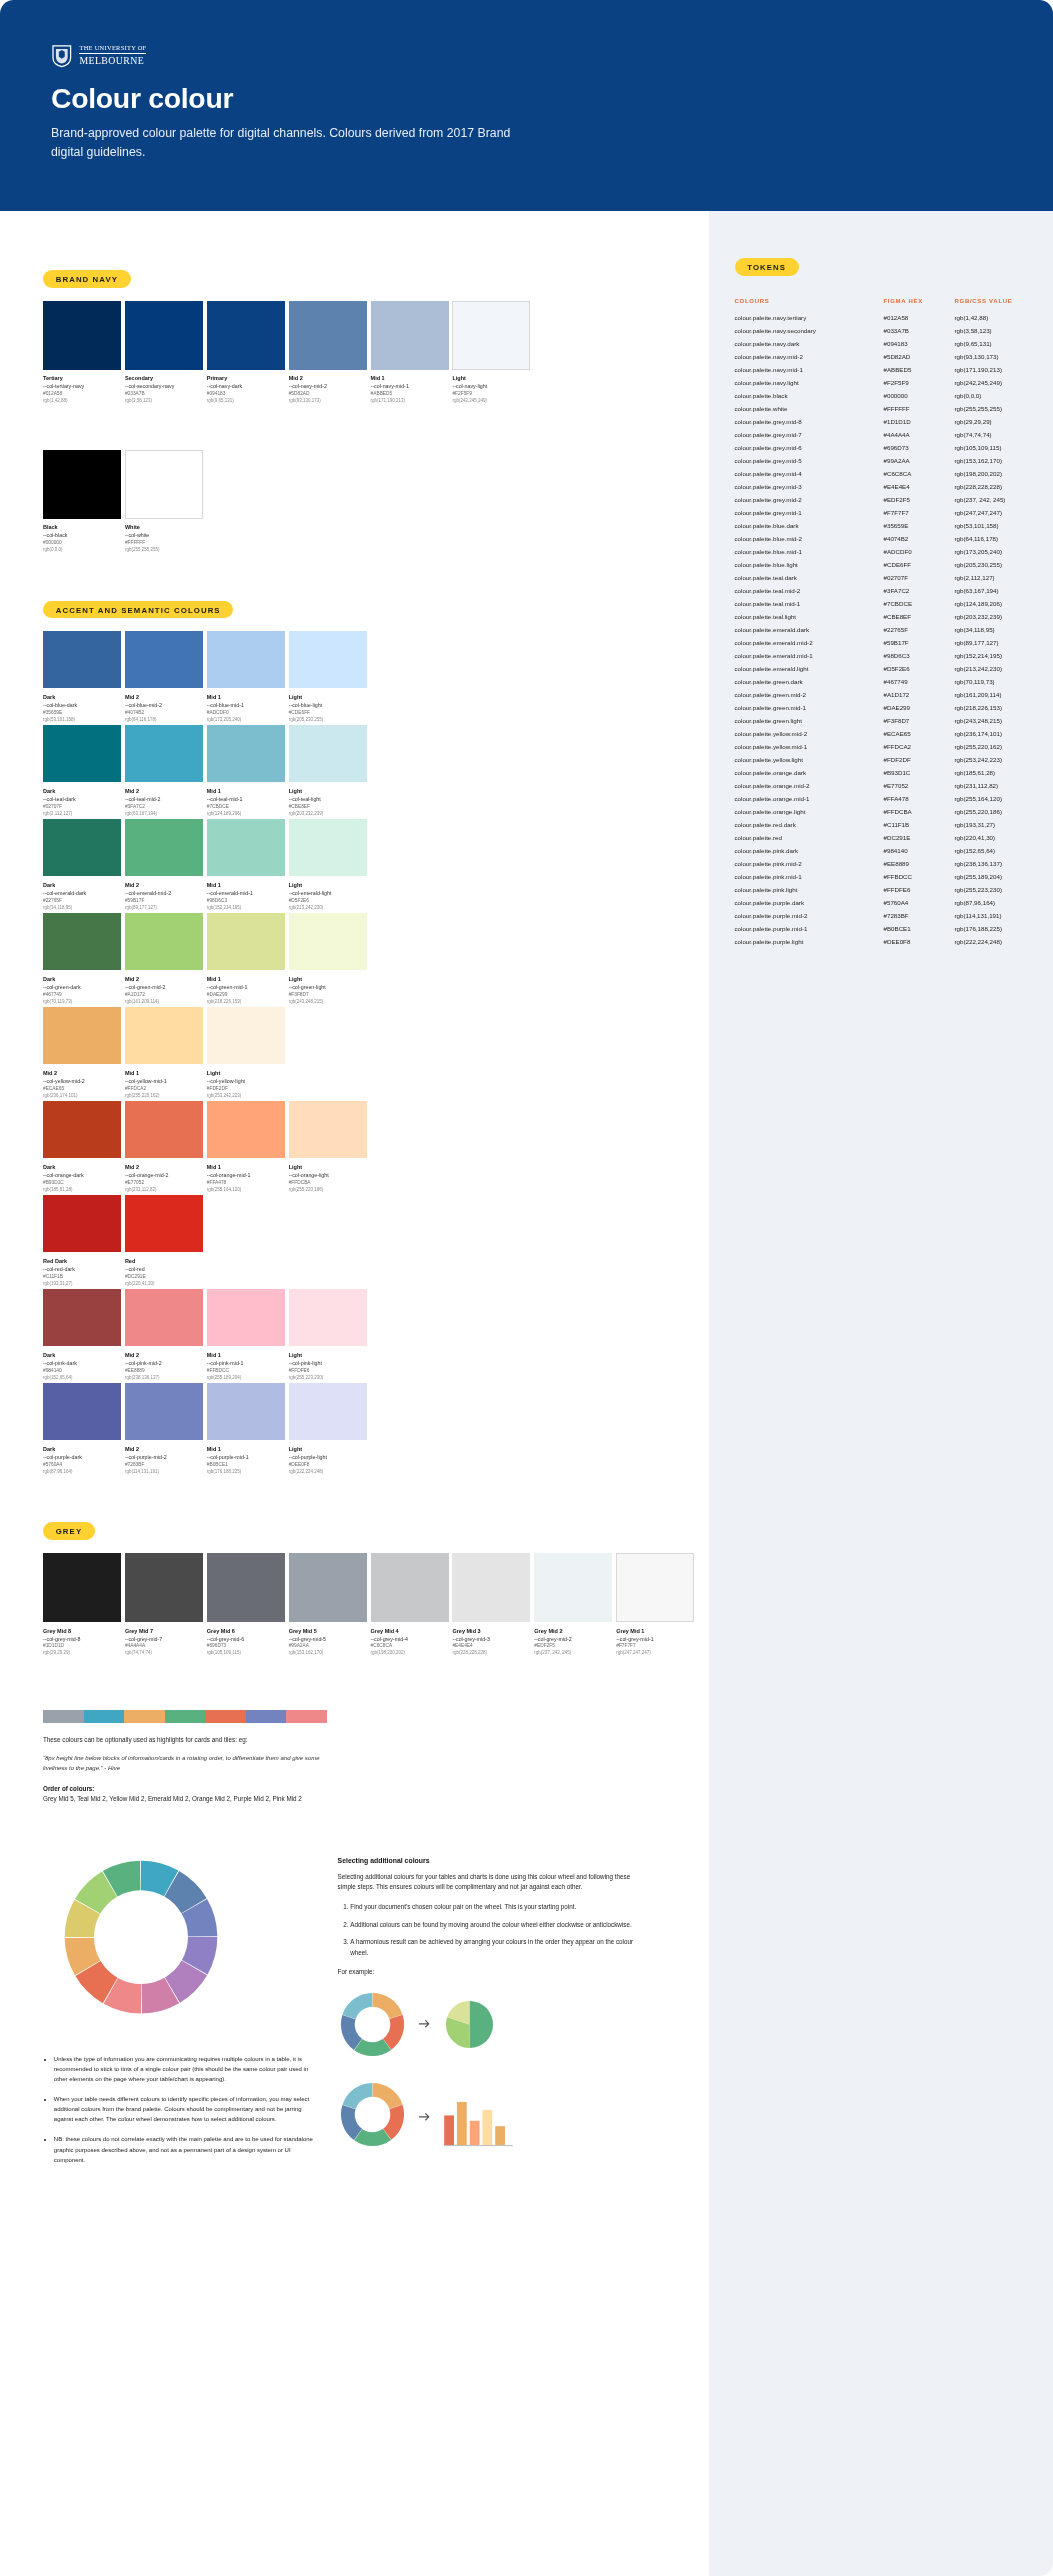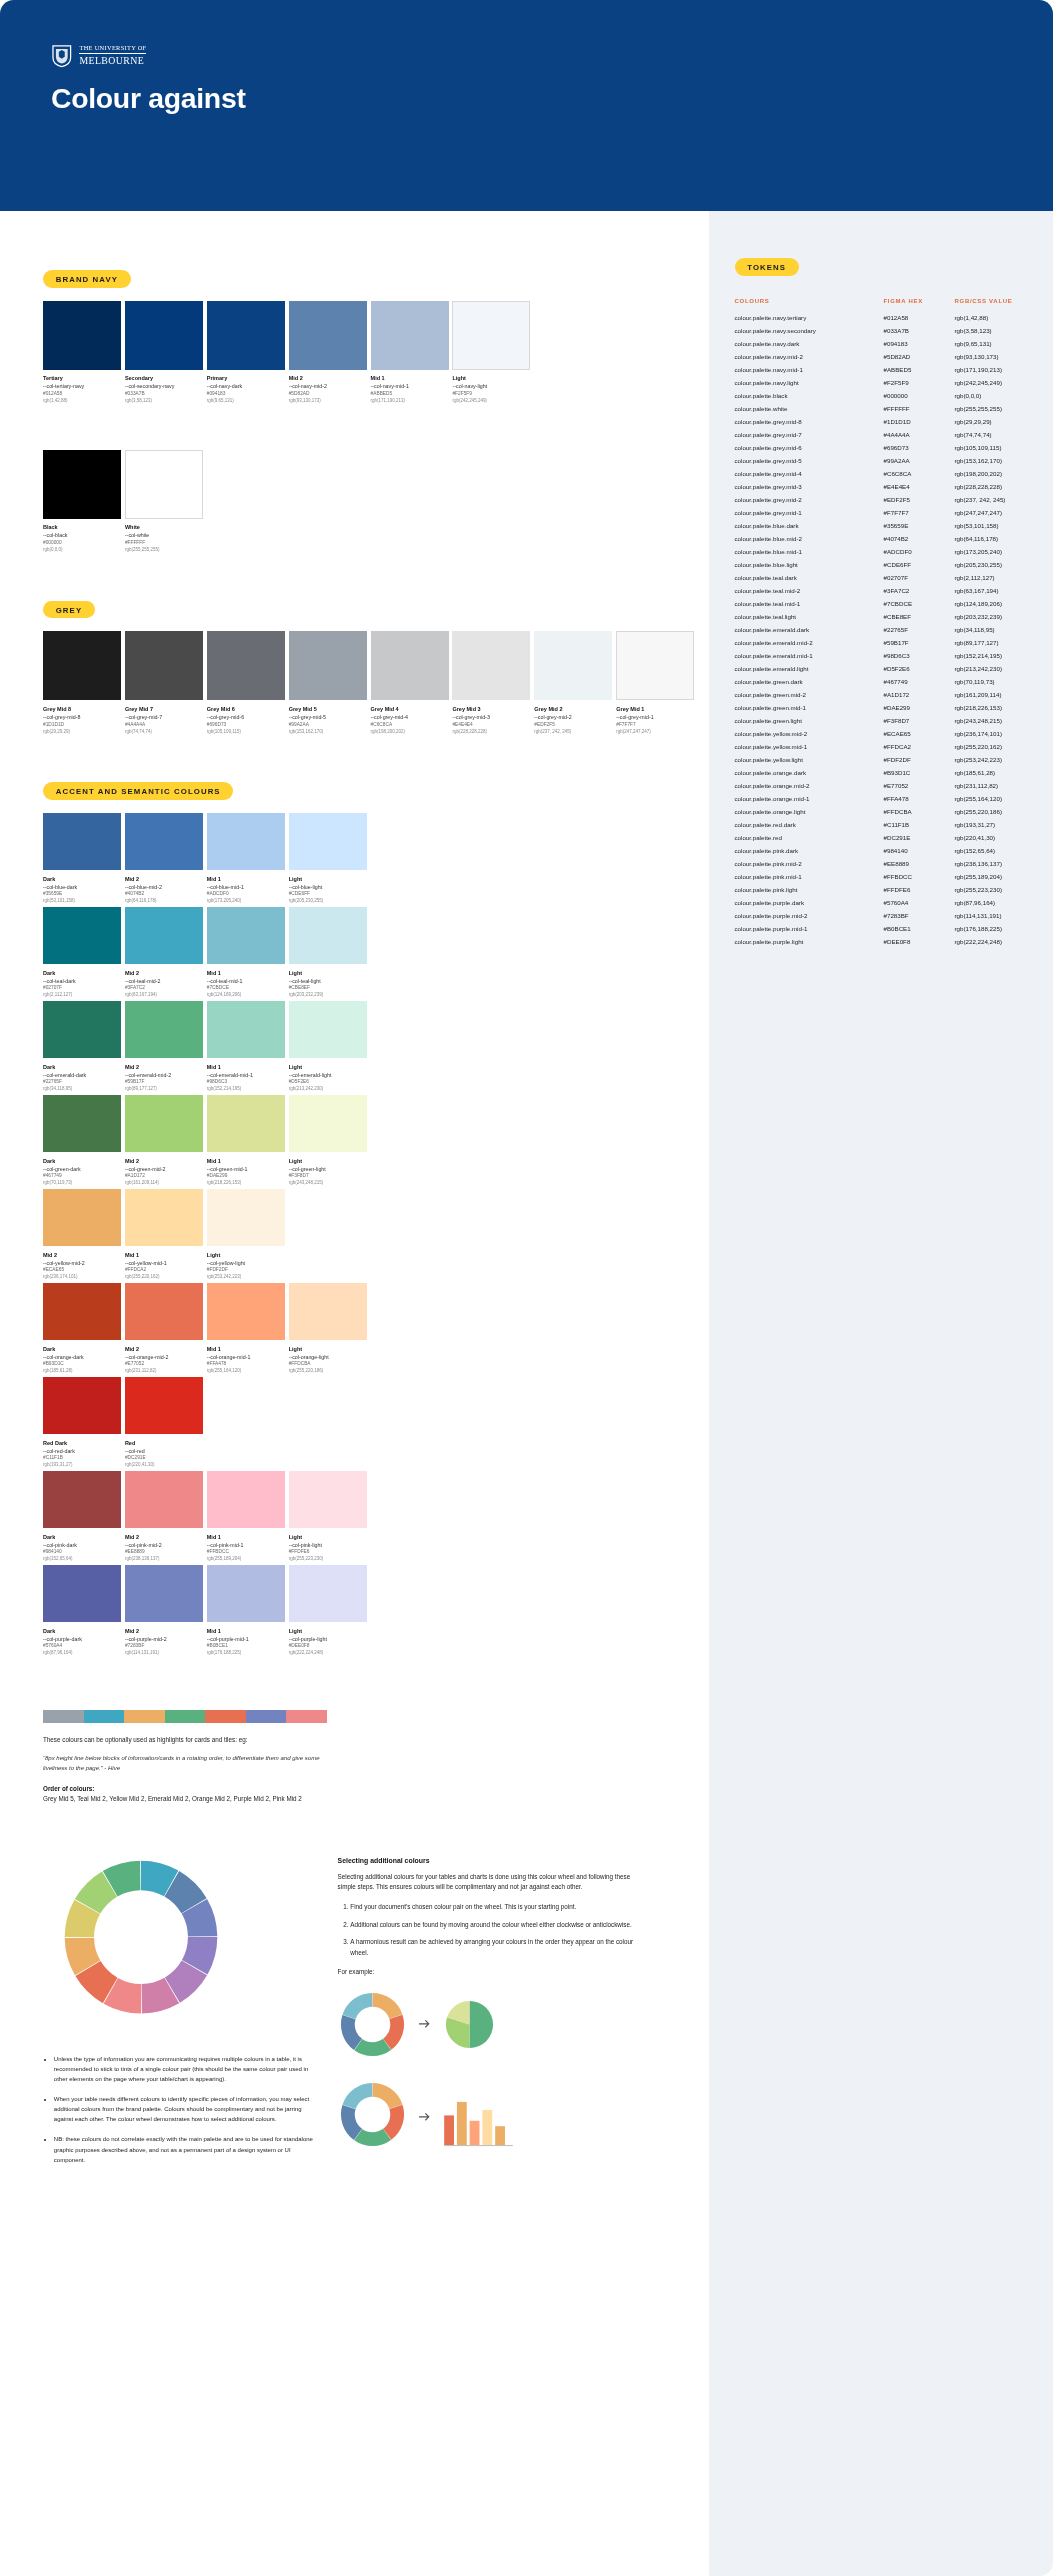--- a/index.html
+++ b/index.html
@@ -109,21 +109,22 @@
         <path d="M2 2 H20 V14 Q20 21 11 23 Q2 21 2 14 Z" fill="none" stroke="#fff" stroke-width="1.3"></path>
         <path d="M5 5 H17 V13 Q17 18.5 11 20 Q5 18.5 5 13 Z" fill="#fff" opacity=".85"></path>
         <path d="M8 8 L11 6 L14 8 L14 13 L11 15 L8 13 Z" fill="#094183"></path>
       </svg>
       <div class="logo-text">
         <div class="logo-line1">THE UNIVERSITY OF</div>
         <div class="logo-rule"></div>
         <div class="logo-line2">MELBOURNE</div>
       </div>
     </div>
-    <div class="page-title">Colour against</div>
+    <div class="page-title">Colour colour</div>
+    <div class="page-sub">Brand-approved colour palette for digital channels. Colours derived from 2017 Brand digital guidelines.</div>
   </div>
 
   <div class="right-col">
     <div class="tok-wrap">
       <div class="sec-head">
         <span class="pill">TOKENS</span>
       </div>
       <table class="tokens" id="tokens-table">
         <thead>
           <tr>
@@ -462,20 +463,341 @@
               <div class="sw-role">White</div>
               <div class="sw-token">--col-white</div>
               <div class="sw-hex">#FFFFFF</div>
               <div class="sw-rgb">rgb(255,255,255)</div>
             </div>
           </div>
         </div>
     </div>
 
     <div class="section" style="padding-top:45px;">
+      <div class="sec-head"><span class="pill">ACCENT AND SEMANTIC COLOURS</span></div>
+      <div class="accent-grid" id="accent-grid">
+          <div class="accent-line">
+            <div class="accent-cell">
+              <div class="chip" style="background:#35659E;"></div>
+              <div class="sw-meta">
+                <div class="sw-role">Dark</div>
+                <div class="sw-token">--col-blue-dark</div>
+                <div class="sw-hex">#35659E</div>
+                <div class="sw-rgb">rgb(53,101,158)</div>
+              </div>
+            </div>
+            <div class="accent-cell">
+              <div class="chip" style="background:#4074B2;"></div>
+              <div class="sw-meta">
+                <div class="sw-role">Mid 2</div>
+                <div class="sw-token">--col-blue-mid-2</div>
+                <div class="sw-hex">#4074B2</div>
+                <div class="sw-rgb">rgb(64,116,178)</div>
+              </div>
+            </div>
+            <div class="accent-cell">
+              <div class="chip" style="background:#ADCDF0;"></div>
+              <div class="sw-meta">
+                <div class="sw-role">Mid 1</div>
+                <div class="sw-token">--col-blue-mid-1</div>
+                <div class="sw-hex">#ADCDF0</div>
+                <div class="sw-rgb">rgb(173,205,240)</div>
+              </div>
+            </div>
+            <div class="accent-cell">
+              <div class="chip" style="background:#CDE6FF;"></div>
+              <div class="sw-meta">
+                <div class="sw-role">Light</div>
+                <div class="sw-token">--col-blue-light</div>
+                <div class="sw-hex">#CDE6FF</div>
+                <div class="sw-rgb">rgb(205,230,255)</div>
+              </div>
+            </div>
+          </div>
+          <div class="accent-line">
+            <div class="accent-cell">
+              <div class="chip" style="background:#02707F;"></div>
+              <div class="sw-meta">
+                <div class="sw-role">Dark</div>
+                <div class="sw-token">--col-teal-dark</div>
+                <div class="sw-hex">#02707F</div>
+                <div class="sw-rgb">rgb(2,112,127)</div>
+              </div>
+            </div>
+            <div class="accent-cell">
+              <div class="chip" style="background:#3FA7C2;"></div>
+              <div class="sw-meta">
+                <div class="sw-role">Mid 2</div>
+                <div class="sw-token">--col-teal-mid-2</div>
+                <div class="sw-hex">#3FA7C2</div>
+                <div class="sw-rgb">rgb(63,167,194)</div>
+              </div>
+            </div>
+            <div class="accent-cell">
+              <div class="chip" style="background:#7CBDCE;"></div>
+              <div class="sw-meta">
+                <div class="sw-role">Mid 1</div>
+                <div class="sw-token">--col-teal-mid-1</div>
+                <div class="sw-hex">#7CBDCE</div>
+                <div class="sw-rgb">rgb(124,189,206)</div>
+              </div>
+            </div>
+            <div class="accent-cell">
+              <div class="chip" style="background:#CBE8EF;"></div>
+              <div class="sw-meta">
+                <div class="sw-role">Light</div>
+                <div class="sw-token">--col-teal-light</div>
+                <div class="sw-hex">#CBE8EF</div>
+                <div class="sw-rgb">rgb(203,232,239)</div>
+              </div>
+            </div>
+          </div>
+          <div class="accent-line">
+            <div class="accent-cell">
+              <div class="chip" style="background:#22765F;"></div>
+              <div class="sw-meta">
+                <div class="sw-role">Dark</div>
+                <div class="sw-token">--col-emerald-dark</div>
+                <div class="sw-hex">#22765F</div>
+                <div class="sw-rgb">rgb(34,118,95)</div>
+              </div>
+            </div>
+            <div class="accent-cell">
+              <div class="chip" style="background:#59B17F;"></div>
+              <div class="sw-meta">
+                <div class="sw-role">Mid 2</div>
+                <div class="sw-token">--col-emerald-mid-2</div>
+                <div class="sw-hex">#59B17F</div>
+                <div class="sw-rgb">rgb(89,177,127)</div>
+              </div>
+            </div>
+            <div class="accent-cell">
+              <div class="chip" style="background:#98D6C3;"></div>
+              <div class="sw-meta">
+                <div class="sw-role">Mid 1</div>
+                <div class="sw-token">--col-emerald-mid-1</div>
+                <div class="sw-hex">#98D6C3</div>
+                <div class="sw-rgb">rgb(152,214,195)</div>
+              </div>
+            </div>
+            <div class="accent-cell">
+              <div class="chip" style="background:#D5F2E6;"></div>
+              <div class="sw-meta">
+                <div class="sw-role">Light</div>
+                <div class="sw-token">--col-emerald-light</div>
+                <div class="sw-hex">#D5F2E6</div>
+                <div class="sw-rgb">rgb(213,242,230)</div>
+              </div>
+            </div>
+          </div>
+          <div class="accent-line">
+            <div class="accent-cell">
+              <div class="chip" style="background:#467749;"></div>
+              <div class="sw-meta">
+                <div class="sw-role">Dark</div>
+                <div class="sw-token">--col-green-dark</div>
+                <div class="sw-hex">#467749</div>
+                <div class="sw-rgb">rgb(70,119,73)</div>
+              </div>
+            </div>
+            <div class="accent-cell">
+              <div class="chip" style="background:#A1D172;"></div>
+              <div class="sw-meta">
+                <div class="sw-role">Mid 2</div>
+                <div class="sw-token">--col-green-mid-2</div>
+                <div class="sw-hex">#A1D172</div>
+                <div class="sw-rgb">rgb(161,209,114)</div>
+              </div>
+            </div>
+            <div class="accent-cell">
+              <div class="chip" style="background:#DAE299;"></div>
+              <div class="sw-meta">
+                <div class="sw-role">Mid 1</div>
+                <div class="sw-token">--col-green-mid-1</div>
+                <div class="sw-hex">#DAE299</div>
+                <div class="sw-rgb">rgb(218,226,153)</div>
+              </div>
+            </div>
+            <div class="accent-cell">
+              <div class="chip" style="background:#F3F8D7;"></div>
+              <div class="sw-meta">
+                <div class="sw-role">Light</div>
+                <div class="sw-token">--col-green-light</div>
+                <div class="sw-hex">#F3F8D7</div>
+                <div class="sw-rgb">rgb(243,248,215)</div>
+              </div>
+            </div>
+          </div>
+          <div class="accent-line">
+            <div class="accent-cell">
+              <div class="chip" style="background:#ECAE65;"></div>
+              <div class="sw-meta">
+                <div class="sw-role">Mid 2</div>
+                <div class="sw-token">--col-yellow-mid-2</div>
+                <div class="sw-hex">#ECAE65</div>
+                <div class="sw-rgb">rgb(236,174,101)</div>
+              </div>
+            </div>
+            <div class="accent-cell">
+              <div class="chip" style="background:#FFDCA2;"></div>
+              <div class="sw-meta">
+                <div class="sw-role">Mid 1</div>
+                <div class="sw-token">--col-yellow-mid-1</div>
+                <div class="sw-hex">#FFDCA2</div>
+                <div class="sw-rgb">rgb(255,220,162)</div>
+              </div>
+            </div>
+            <div class="accent-cell">
+              <div class="chip" style="background:#FDF2DF;"></div>
+              <div class="sw-meta">
+                <div class="sw-role">Light</div>
+                <div class="sw-token">--col-yellow-light</div>
+                <div class="sw-hex">#FDF2DF</div>
+                <div class="sw-rgb">rgb(253,242,223)</div>
+              </div>
+            </div>
+          </div>
+          <div class="accent-line">
+            <div class="accent-cell">
+              <div class="chip" style="background:#B93D1C;"></div>
+              <div class="sw-meta">
+                <div class="sw-role">Dark</div>
+                <div class="sw-token">--col-orange-dark</div>
+                <div class="sw-hex">#B93D1C</div>
+                <div class="sw-rgb">rgb(185,61,28)</div>
+              </div>
+            </div>
+            <div class="accent-cell">
+              <div class="chip" style="background:#E77052;"></div>
+              <div class="sw-meta">
+                <div class="sw-role">Mid 2</div>
+                <div class="sw-token">--col-orange-mid-2</div>
+                <div class="sw-hex">#E77052</div>
+                <div class="sw-rgb">rgb(231,112,82)</div>
+              </div>
+            </div>
+            <div class="accent-cell">
+              <div class="chip" style="background:#FFA478;"></div>
+              <div class="sw-meta">
+                <div class="sw-role">Mid 1</div>
+                <div class="sw-token">--col-orange-mid-1</div>
+                <div class="sw-hex">#FFA478</div>
+                <div class="sw-rgb">rgb(255,164,120)</div>
+              </div>
+            </div>
+            <div class="accent-cell">
+              <div class="chip" style="background:#FFDCBA;"></div>
+              <div class="sw-meta">
+                <div class="sw-role">Light</div>
+                <div class="sw-token">--col-orange-light</div>
+                <div class="sw-hex">#FFDCBA</div>
+                <div class="sw-rgb">rgb(255,220,186)</div>
+              </div>
+            </div>
+          </div>
+          <div class="accent-line">
+            <div class="accent-cell">
+              <div class="chip" style="background:#C11F1B;"></div>
+              <div class="sw-meta">
+                <div class="sw-role">Red Dark</div>
+                <div class="sw-token">--col-red-dark</div>
+                <div class="sw-hex">#C11F1B</div>
+                <div class="sw-rgb">rgb(193,31,27)</div>
+              </div>
+            </div>
+            <div class="accent-cell">
+              <div class="chip" style="background:#DC291E;"></div>
+              <div class="sw-meta">
+                <div class="sw-role">Red</div>
+                <div class="sw-token">--col-red</div>
+                <div class="sw-hex">#DC291E</div>
+                <div class="sw-rgb">rgb(220,41,30)</div>
+              </div>
+            </div>
+          </div>
+          <div class="accent-line">
+            <div class="accent-cell">
+              <div class="chip" style="background:#984140;"></div>
+              <div class="sw-meta">
+                <div class="sw-role">Dark</div>
+                <div class="sw-token">--col-pink-dark</div>
+                <div class="sw-hex">#984140</div>
+                <div class="sw-rgb">rgb(152,65,64)</div>
+              </div>
+            </div>
+            <div class="accent-cell">
+              <div class="chip" style="background:#EE8889;"></div>
+              <div class="sw-meta">
+                <div class="sw-role">Mid 2</div>
+                <div class="sw-token">--col-pink-mid-2</div>
+                <div class="sw-hex">#EE8889</div>
+                <div class="sw-rgb">rgb(238,136,137)</div>
+              </div>
+            </div>
+            <div class="accent-cell">
+              <div class="chip" style="background:#FFBDCC;"></div>
+              <div class="sw-meta">
+                <div class="sw-role">Mid 1</div>
+                <div class="sw-token">--col-pink-mid-1</div>
+                <div class="sw-hex">#FFBDCC</div>
+                <div class="sw-rgb">rgb(255,189,204)</div>
+              </div>
+            </div>
+            <div class="accent-cell">
+              <div class="chip" style="background:#FFDFE6;"></div>
+              <div class="sw-meta">
+                <div class="sw-role">Light</div>
+                <div class="sw-token">--col-pink-light</div>
+                <div class="sw-hex">#FFDFE6</div>
+                <div class="sw-rgb">rgb(255,223,230)</div>
+              </div>
+            </div>
+          </div>
+          <div class="accent-line">
+            <div class="accent-cell">
+              <div class="chip" style="background:#5760A4;"></div>
+              <div class="sw-meta">
+                <div class="sw-role">Dark</div>
+                <div class="sw-token">--col-purple-dark</div>
+                <div class="sw-hex">#5760A4</div>
+                <div class="sw-rgb">rgb(87,96,164)</div>
+              </div>
+            </div>
+            <div class="accent-cell">
+              <div class="chip" style="background:#7283BF;"></div>
+              <div class="sw-meta">
+                <div class="sw-role">Mid 2</div>
+                <div class="sw-token">--col-purple-mid-2</div>
+                <div class="sw-hex">#7283BF</div>
+                <div class="sw-rgb">rgb(114,131,191)</div>
+              </div>
+            </div>
+            <div class="accent-cell">
+              <div class="chip" style="background:#B0BCE1;"></div>
+              <div class="sw-meta">
+                <div class="sw-role">Mid 1</div>
+                <div class="sw-token">--col-purple-mid-1</div>
+                <div class="sw-hex">#B0BCE1</div>
+                <div class="sw-rgb">rgb(176,188,225)</div>
+              </div>
+            </div>
+            <div class="accent-cell">
+              <div class="chip" style="background:#DEE0F8;"></div>
+              <div class="sw-meta">
+                <div class="sw-role">Light</div>
+                <div class="sw-token">--col-purple-light</div>
+                <div class="sw-hex">#DEE0F8</div>
+                <div class="sw-rgb">rgb(222,224,248)</div>
+              </div>
+            </div>
+          </div>
+        </div>
+    </div>
+
+    <div class="section" style="padding-top:45px;">
       <div class="sec-head"><span class="pill">GREY</span></div>
       <div class="swatch-row" id="row-grey">
           <div class="swatch">
             <div class="chip" style="background:#1D1D1D;"></div>
             <div class="sw-meta">
               <div class="sw-role">Grey Mid 8</div>
               <div class="sw-token">--col-grey-mid-8</div>
               <div class="sw-hex">#1D1D1D</div>
               <div class="sw-rgb">rgb(29,29,29)</div>
             </div>
@@ -534,341 +856,20 @@
               <div class="sw-rgb">rgb(237, 242, 245)</div>
             </div>
           </div>
           <div class="swatch">
             <div class="chip" style="background:#F7F7F7;border:1px solid #d8d8d8;"></div>
             <div class="sw-meta">
               <div class="sw-role">Grey Mid 1</div>
               <div class="sw-token">--col-grey-mid-1</div>
               <div class="sw-hex">#F7F7F7</div>
               <div class="sw-rgb">rgb(247,247,247)</div>
-            </div>
-          </div>
-        </div>
-    </div>
-
-    <div class="section" style="padding-top:45px;">
-      <div class="sec-head"><span class="pill">ACCENT AND SEMANTIC COLOURS</span></div>
-      <div class="accent-grid" id="accent-grid">
-          <div class="accent-line">
-            <div class="accent-cell">
-              <div class="chip" style="background:#35659E;"></div>
-              <div class="sw-meta">
-                <div class="sw-role">Dark</div>
-                <div class="sw-token">--col-blue-dark</div>
-                <div class="sw-hex">#35659E</div>
-                <div class="sw-rgb">rgb(53,101,158)</div>
-              </div>
-            </div>
-            <div class="accent-cell">
-              <div class="chip" style="background:#4074B2;"></div>
-              <div class="sw-meta">
-                <div class="sw-role">Mid 2</div>
-                <div class="sw-token">--col-blue-mid-2</div>
-                <div class="sw-hex">#4074B2</div>
-                <div class="sw-rgb">rgb(64,116,178)</div>
-              </div>
-            </div>
-            <div class="accent-cell">
-              <div class="chip" style="background:#ADCDF0;"></div>
-              <div class="sw-meta">
-                <div class="sw-role">Mid 1</div>
-                <div class="sw-token">--col-blue-mid-1</div>
-                <div class="sw-hex">#ADCDF0</div>
-                <div class="sw-rgb">rgb(173,205,240)</div>
-              </div>
-            </div>
-            <div class="accent-cell">
-              <div class="chip" style="background:#CDE6FF;"></div>
-              <div class="sw-meta">
-                <div class="sw-role">Light</div>
-                <div class="sw-token">--col-blue-light</div>
-                <div class="sw-hex">#CDE6FF</div>
-                <div class="sw-rgb">rgb(205,230,255)</div>
-              </div>
-            </div>
-          </div>
-          <div class="accent-line">
-            <div class="accent-cell">
-              <div class="chip" style="background:#02707F;"></div>
-              <div class="sw-meta">
-                <div class="sw-role">Dark</div>
-                <div class="sw-token">--col-teal-dark</div>
-                <div class="sw-hex">#02707F</div>
-                <div class="sw-rgb">rgb(2,112,127)</div>
-              </div>
-            </div>
-            <div class="accent-cell">
-              <div class="chip" style="background:#3FA7C2;"></div>
-              <div class="sw-meta">
-                <div class="sw-role">Mid 2</div>
-                <div class="sw-token">--col-teal-mid-2</div>
-                <div class="sw-hex">#3FA7C2</div>
-                <div class="sw-rgb">rgb(63,167,194)</div>
-              </div>
-            </div>
-            <div class="accent-cell">
-              <div class="chip" style="background:#7CBDCE;"></div>
-              <div class="sw-meta">
-                <div class="sw-role">Mid 1</div>
-                <div class="sw-token">--col-teal-mid-1</div>
-                <div class="sw-hex">#7CBDCE</div>
-                <div class="sw-rgb">rgb(124,189,206)</div>
-              </div>
-            </div>
-            <div class="accent-cell">
-              <div class="chip" style="background:#CBE8EF;"></div>
-              <div class="sw-meta">
-                <div class="sw-role">Light</div>
-                <div class="sw-token">--col-teal-light</div>
-                <div class="sw-hex">#CBE8EF</div>
-                <div class="sw-rgb">rgb(203,232,239)</div>
-              </div>
-            </div>
-          </div>
-          <div class="accent-line">
-            <div class="accent-cell">
-              <div class="chip" style="background:#22765F;"></div>
-              <div class="sw-meta">
-                <div class="sw-role">Dark</div>
-                <div class="sw-token">--col-emerald-dark</div>
-                <div class="sw-hex">#22765F</div>
-                <div class="sw-rgb">rgb(34,118,95)</div>
-              </div>
-            </div>
-            <div class="accent-cell">
-              <div class="chip" style="background:#59B17F;"></div>
-              <div class="sw-meta">
-                <div class="sw-role">Mid 2</div>
-                <div class="sw-token">--col-emerald-mid-2</div>
-                <div class="sw-hex">#59B17F</div>
-                <div class="sw-rgb">rgb(89,177,127)</div>
-              </div>
-            </div>
-            <div class="accent-cell">
-              <div class="chip" style="background:#98D6C3;"></div>
-              <div class="sw-meta">
-                <div class="sw-role">Mid 1</div>
-                <div class="sw-token">--col-emerald-mid-1</div>
-                <div class="sw-hex">#98D6C3</div>
-                <div class="sw-rgb">rgb(152,214,195)</div>
-              </div>
-            </div>
-            <div class="accent-cell">
-              <div class="chip" style="background:#D5F2E6;"></div>
-              <div class="sw-meta">
-                <div class="sw-role">Light</div>
-                <div class="sw-token">--col-emerald-light</div>
-                <div class="sw-hex">#D5F2E6</div>
-                <div class="sw-rgb">rgb(213,242,230)</div>
-              </div>
-            </div>
-          </div>
-          <div class="accent-line">
-            <div class="accent-cell">
-              <div class="chip" style="background:#467749;"></div>
-              <div class="sw-meta">
-                <div class="sw-role">Dark</div>
-                <div class="sw-token">--col-green-dark</div>
-                <div class="sw-hex">#467749</div>
-                <div class="sw-rgb">rgb(70,119,73)</div>
-              </div>
-            </div>
-            <div class="accent-cell">
-              <div class="chip" style="background:#A1D172;"></div>
-              <div class="sw-meta">
-                <div class="sw-role">Mid 2</div>
-                <div class="sw-token">--col-green-mid-2</div>
-                <div class="sw-hex">#A1D172</div>
-                <div class="sw-rgb">rgb(161,209,114)</div>
-              </div>
-            </div>
-            <div class="accent-cell">
-              <div class="chip" style="background:#DAE299;"></div>
-              <div class="sw-meta">
-                <div class="sw-role">Mid 1</div>
-                <div class="sw-token">--col-green-mid-1</div>
-                <div class="sw-hex">#DAE299</div>
-                <div class="sw-rgb">rgb(218,226,153)</div>
-              </div>
-            </div>
-            <div class="accent-cell">
-              <div class="chip" style="background:#F3F8D7;"></div>
-              <div class="sw-meta">
-                <div class="sw-role">Light</div>
-                <div class="sw-token">--col-green-light</div>
-                <div class="sw-hex">#F3F8D7</div>
-                <div class="sw-rgb">rgb(243,248,215)</div>
-              </div>
-            </div>
-          </div>
-          <div class="accent-line">
-            <div class="accent-cell">
-              <div class="chip" style="background:#ECAE65;"></div>
-              <div class="sw-meta">
-                <div class="sw-role">Mid 2</div>
-                <div class="sw-token">--col-yellow-mid-2</div>
-                <div class="sw-hex">#ECAE65</div>
-                <div class="sw-rgb">rgb(236,174,101)</div>
-              </div>
-            </div>
-            <div class="accent-cell">
-              <div class="chip" style="background:#FFDCA2;"></div>
-              <div class="sw-meta">
-                <div class="sw-role">Mid 1</div>
-                <div class="sw-token">--col-yellow-mid-1</div>
-                <div class="sw-hex">#FFDCA2</div>
-                <div class="sw-rgb">rgb(255,220,162)</div>
-              </div>
-            </div>
-            <div class="accent-cell">
-              <div class="chip" style="background:#FDF2DF;"></div>
-              <div class="sw-meta">
-                <div class="sw-role">Light</div>
-                <div class="sw-token">--col-yellow-light</div>
-                <div class="sw-hex">#FDF2DF</div>
-                <div class="sw-rgb">rgb(253,242,223)</div>
-              </div>
-            </div>
-          </div>
-          <div class="accent-line">
-            <div class="accent-cell">
-              <div class="chip" style="background:#B93D1C;"></div>
-              <div class="sw-meta">
-                <div class="sw-role">Dark</div>
-                <div class="sw-token">--col-orange-dark</div>
-                <div class="sw-hex">#B93D1C</div>
-                <div class="sw-rgb">rgb(185,61,28)</div>
-              </div>
-            </div>
-            <div class="accent-cell">
-              <div class="chip" style="background:#E77052;"></div>
-              <div class="sw-meta">
-                <div class="sw-role">Mid 2</div>
-                <div class="sw-token">--col-orange-mid-2</div>
-                <div class="sw-hex">#E77052</div>
-                <div class="sw-rgb">rgb(231,112,82)</div>
-              </div>
-            </div>
-            <div class="accent-cell">
-              <div class="chip" style="background:#FFA478;"></div>
-              <div class="sw-meta">
-                <div class="sw-role">Mid 1</div>
-                <div class="sw-token">--col-orange-mid-1</div>
-                <div class="sw-hex">#FFA478</div>
-                <div class="sw-rgb">rgb(255,164,120)</div>
-              </div>
-            </div>
-            <div class="accent-cell">
-              <div class="chip" style="background:#FFDCBA;"></div>
-              <div class="sw-meta">
-                <div class="sw-role">Light</div>
-                <div class="sw-token">--col-orange-light</div>
-                <div class="sw-hex">#FFDCBA</div>
-                <div class="sw-rgb">rgb(255,220,186)</div>
-              </div>
-            </div>
-          </div>
-          <div class="accent-line">
-            <div class="accent-cell">
-              <div class="chip" style="background:#C11F1B;"></div>
-              <div class="sw-meta">
-                <div class="sw-role">Red Dark</div>
-                <div class="sw-token">--col-red-dark</div>
-                <div class="sw-hex">#C11F1B</div>
-                <div class="sw-rgb">rgb(193,31,27)</div>
-              </div>
-            </div>
-            <div class="accent-cell">
-              <div class="chip" style="background:#DC291E;"></div>
-              <div class="sw-meta">
-                <div class="sw-role">Red</div>
-                <div class="sw-token">--col-red</div>
-                <div class="sw-hex">#DC291E</div>
-                <div class="sw-rgb">rgb(220,41,30)</div>
-              </div>
-            </div>
-          </div>
-          <div class="accent-line">
-            <div class="accent-cell">
-              <div class="chip" style="background:#984140;"></div>
-              <div class="sw-meta">
-                <div class="sw-role">Dark</div>
-                <div class="sw-token">--col-pink-dark</div>
-                <div class="sw-hex">#984140</div>
-                <div class="sw-rgb">rgb(152,65,64)</div>
-              </div>
-            </div>
-            <div class="accent-cell">
-              <div class="chip" style="background:#EE8889;"></div>
-              <div class="sw-meta">
-                <div class="sw-role">Mid 2</div>
-                <div class="sw-token">--col-pink-mid-2</div>
-                <div class="sw-hex">#EE8889</div>
-                <div class="sw-rgb">rgb(238,136,137)</div>
-              </div>
-            </div>
-            <div class="accent-cell">
-              <div class="chip" style="background:#FFBDCC;"></div>
-              <div class="sw-meta">
-                <div class="sw-role">Mid 1</div>
-                <div class="sw-token">--col-pink-mid-1</div>
-                <div class="sw-hex">#FFBDCC</div>
-                <div class="sw-rgb">rgb(255,189,204)</div>
-              </div>
-            </div>
-            <div class="accent-cell">
-              <div class="chip" style="background:#FFDFE6;"></div>
-              <div class="sw-meta">
-                <div class="sw-role">Light</div>
-                <div class="sw-token">--col-pink-light</div>
-                <div class="sw-hex">#FFDFE6</div>
-                <div class="sw-rgb">rgb(255,223,230)</div>
-              </div>
-            </div>
-          </div>
-          <div class="accent-line">
-            <div class="accent-cell">
-              <div class="chip" style="background:#5760A4;"></div>
-              <div class="sw-meta">
-                <div class="sw-role">Dark</div>
-                <div class="sw-token">--col-purple-dark</div>
-                <div class="sw-hex">#5760A4</div>
-                <div class="sw-rgb">rgb(87,96,164)</div>
-              </div>
-            </div>
-            <div class="accent-cell">
-              <div class="chip" style="background:#7283BF;"></div>
-              <div class="sw-meta">
-                <div class="sw-role">Mid 2</div>
-                <div class="sw-token">--col-purple-mid-2</div>
-                <div class="sw-hex">#7283BF</div>
-                <div class="sw-rgb">rgb(114,131,191)</div>
-              </div>
-            </div>
-            <div class="accent-cell">
-              <div class="chip" style="background:#B0BCE1;"></div>
-              <div class="sw-meta">
-                <div class="sw-role">Mid 1</div>
-                <div class="sw-token">--col-purple-mid-1</div>
-                <div class="sw-hex">#B0BCE1</div>
-                <div class="sw-rgb">rgb(176,188,225)</div>
-              </div>
-            </div>
-            <div class="accent-cell">
-              <div class="chip" style="background:#DEE0F8;"></div>
-              <div class="sw-meta">
-                <div class="sw-role">Light</div>
-                <div class="sw-token">--col-purple-light</div>
-                <div class="sw-hex">#DEE0F8</div>
-                <div class="sw-rgb">rgb(222,224,248)</div>
-              </div>
             </div>
           </div>
         </div>
     </div>
 
     <div class="section" style="padding-top:53px;">
       <div class="carousel-bar" id="carousel-bar">
           <div style="background:#99A2AA"></div>
           <div style="background:#3FA7C2"></div>
           <div style="background:#ECAE65"></div>

